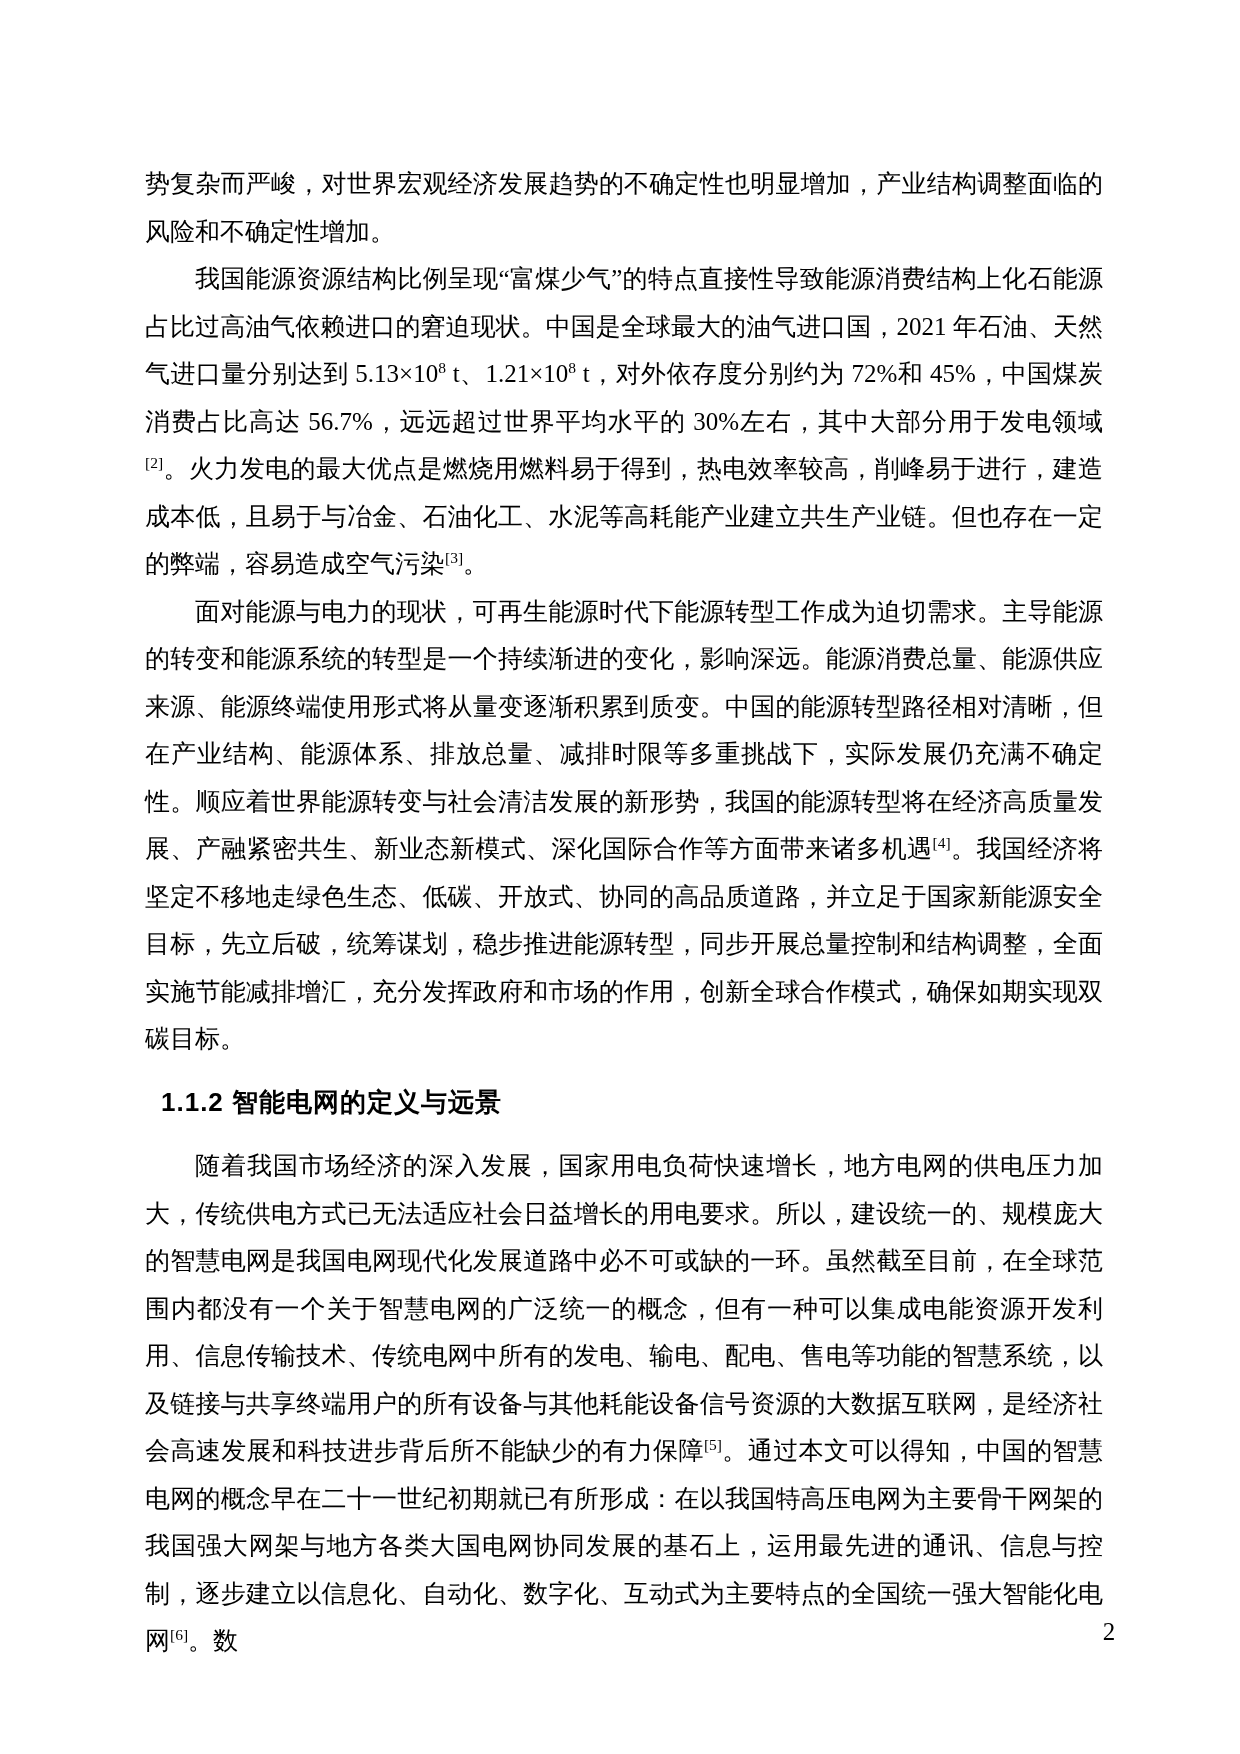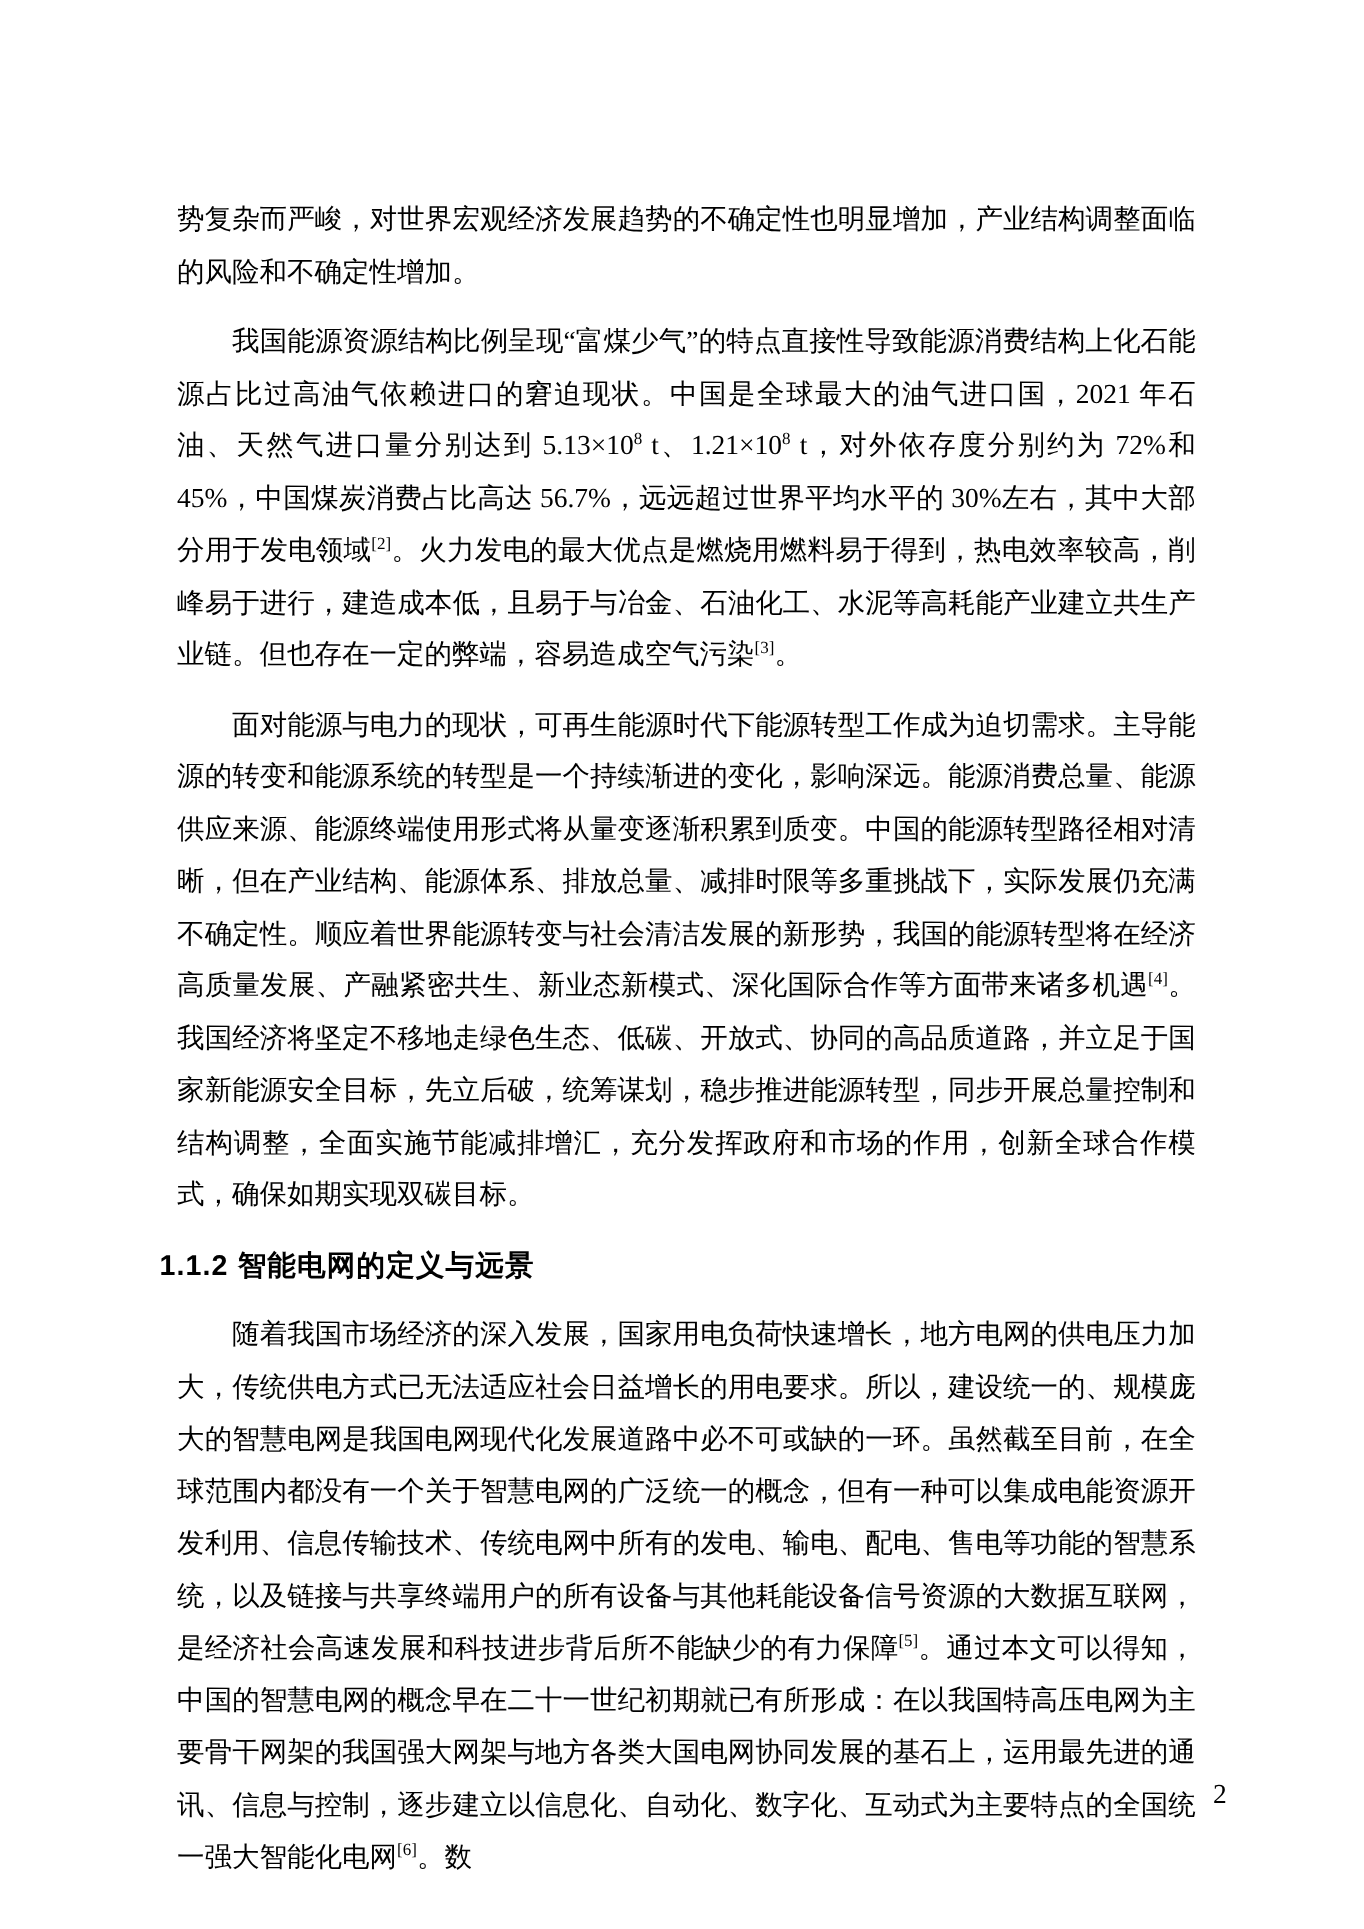--- a/index.html
+++ b/index.html
@@ -15,24 +15,24 @@
   }
   .doc-body {
     position: absolute;
     left: 145px;
     top: 160px;
     width: 958px;
     font-size: 25px;
     line-height: 47.5px;
     text-align: justify;
   }
-  .para { margin: 16px; }
+  .para { margin: 0; }
   .para.indent { text-indent: 2em; }
   .heading {
-    margin: 0;
+    margin: 16px;
     font-family: "Liberation Sans", "DejaVu Sans", sans-serif;
     font-weight: bold;
     font-size: 26px;
     line-height: 47.5px;
     text-align: left;
     letter-spacing: 1px;
   }
   sup {
     font-size: 0.62em;
     line-height: 0;

